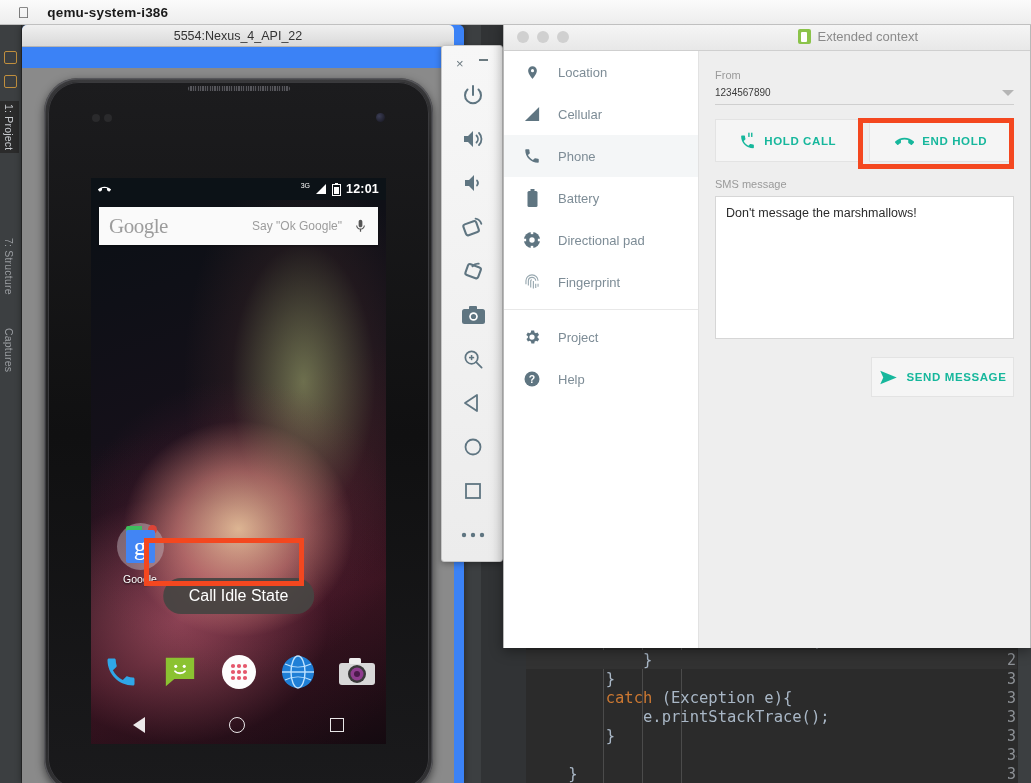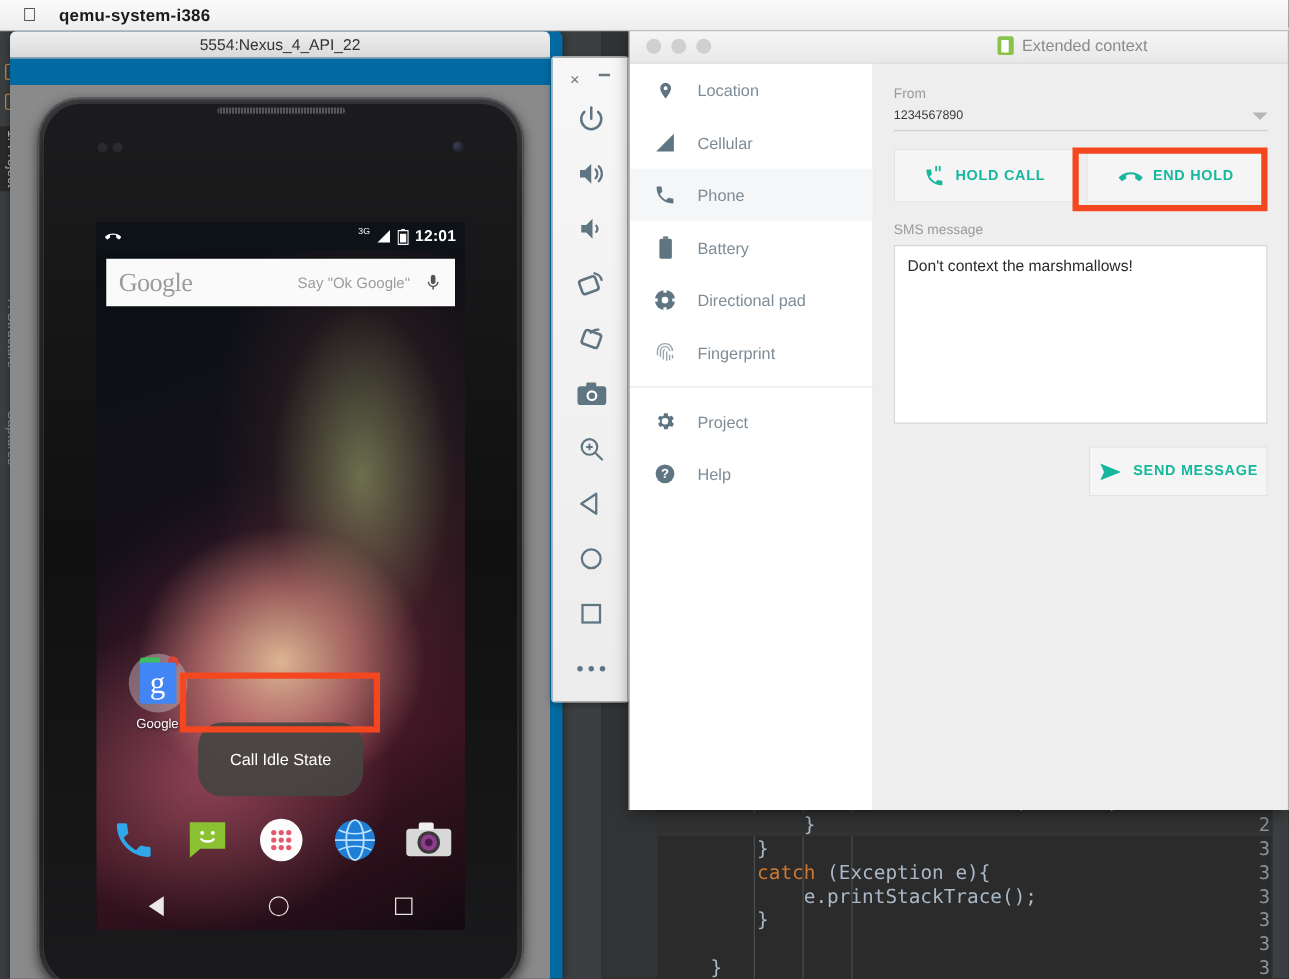--- a/index.html
+++ b/index.html
@@ -67,22 +67,22 @@
   .rowhl { position: absolute; left: 45px; width: 505px; height: 19px; background: #323232; }
 
   
   .ide-scroll {
     position: absolute; right: 0; top: 0; width: 14px; height: 758px;
     background: #3c3f41; border-left: 1px solid #2b2b2b;
   }
 
   
   .emu-win {
-    position: absolute; left: 8px; top: 25px; width: 442px; height: 758px;
-    background: #0369a1;
+    position: absolute; left: 22px; top: 25px; width: 442px; height: 758px;
+    background: #3b82f6;
     border-radius: 5px 5px 0 0;
     box-shadow: 0 0 7px rgba(0,0,0,.45);
     z-index: 20;
   }
   .emu-titlebar {
     position: absolute; left: 0; top: 0; width: 432px; height: 22px;
     background: linear-gradient(180deg,#f0f0f0 0%, #d9d9d9 100%);
     border-bottom: 1px solid #b4b4b4;
     border-radius: 5px 5px 0 0;
     display: flex; align-items: center; justify-content: center;
@@ -168,21 +168,21 @@
     position: absolute; left:0; bottom:0; width: 295px; height: 38px;
     display: flex; align-items: center; justify-content: space-around;
   }
   .nav-back { width:0;height:0;border-top:8px solid transparent;border-bottom:8px solid transparent;border-right:12px solid rgba(255,255,255,.9); }
   .nav-home { width:16px;height:16px;border:1.8px solid rgba(255,255,255,.9);border-radius:50%; }
   .nav-recent { width:14px;height:14px;border:1.8px solid rgba(255,255,255,.9); }
 
   .toast {
     position: absolute; left: 50%; transform: translateX(-50%); top: 400px;
     background: rgba(70,68,66,.94); color: #fff;
-    padding: 22px 26px; border-radius: 19px; font-size: 13px; white-space: nowrap;
+    padding: 9px 26px; border-radius: 19px; font-size: 16px; white-space: nowrap;
   }
   .redbox { position: absolute; border: 5px solid #f4471f; pointer-events: none; z-index: 45; }
 
   
   .emu-toolbar {
     position: absolute; left: 441px; top: 45px; width: 62px; height: 517px;
     background: linear-gradient(180deg,#f7f7f7 0%,#ececec 100%);
     border: 1px solid #c6c6c6; border-radius: 3px;
     box-shadow: 0 2px 6px rgba(0,0,0,.3);
     z-index: 30;
@@ -611,21 +611,21 @@
         </div>
         <div class="mbtn">
           <svg width="19" height="14" viewBox="0 0 24 16">
             <path fill="#16b79c" d="M12 3C7.5 3 3.4 4.8 0.3 7.7c-.2.2-.3.4-.3.7 0 .3.1.5.3.7l2.5 2.5c.2.2.4.3.7.3.3 0 .5-.1.7-.3.8-.7 1.7-1.4 2.7-1.8.3-.2.6-.5.6-.9V5.7c1.4-.5 3-.7 4.6-.7s3.1.2 4.6.7v3.2c0 .4.2.7.6.9 1 .5 1.9 1.1 2.7 1.8.2.2.4.3.7.3.3 0 .5-.1.7-.3l2.5-2.5c.2-.2.3-.4.3-.7 0-.3-.1-.5-.3-.7C20.6 4.8 16.5 3 12 3z" transform="translate(0,1)"></path>
           </svg>
           <span>END HOLD</span>
         </div>
       </div>
 
       <div class="fld-label" style="margin-top:16px;">SMS message</div>
-      <div class="sms-box" style="margin-top:0;">Don't context the marshmallows!</div>
+      <div class="sms-box" style="margin-top:0;">Don't message the marshmallows!</div>
 
       <div class="send-row">
         <div class="send-btn">
           <svg width="19" height="15" viewBox="0 0 24 20">
             <path fill="#16b79c" d="M1 1l22 9-22 9 4-9z"></path>
           </svg>
           <span>SEND MESSAGE</span>
         </div>
       </div>
     </div>

